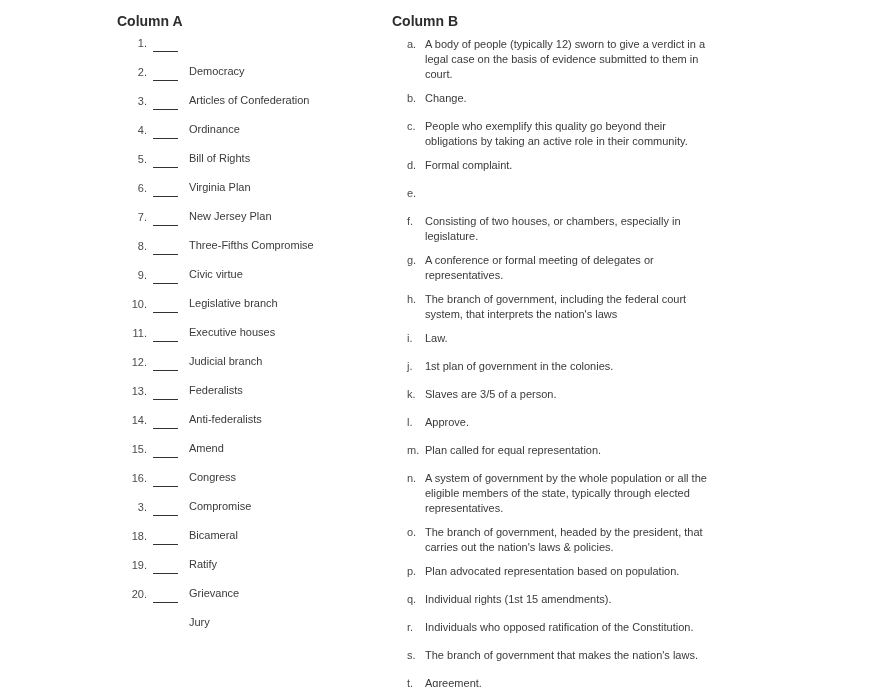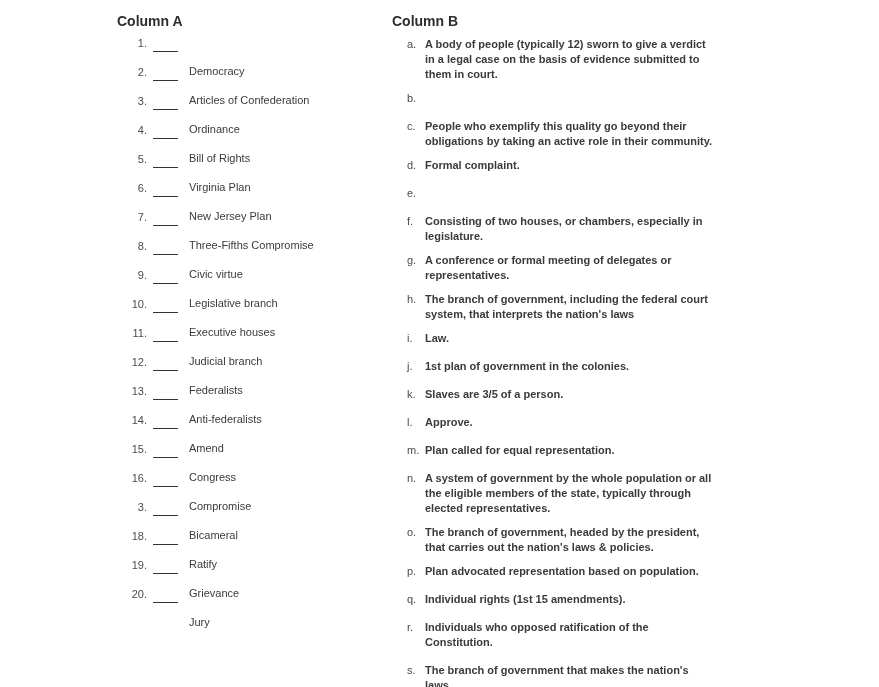--- a/index.html
+++ b/index.html
@@ -78,21 +78,20 @@
     .b-letter {
       position: absolute;
       left: 13px;
       top: 0;
       color: #4a4a4a;
     }
     .b-text {
       display: block;
       color: #3a3a3a;
       width: 292px;
-      font-weight: bold;
     }
   </style>
 </head>
 <body>
 
 <div id="heading-a" class="col-heading">Column A</div>
 <div id="heading-b" class="col-heading">Column B</div>
 
 <div id="list-a">
   <div class="a-row">
@@ -197,20 +196,21 @@
     </div>
 </div>
 
 <div id="list-b">
   <div class="b-row">
       <span class="b-letter">a.</span>
       <span class="b-text">A body of people (typically 12) sworn to give a verdict in a legal case on the basis of evidence submitted to them in court.</span>
     </div>
   <div class="b-row single">
       <span class="b-letter">b.</span>
+      <span class="b-text">Change.</span>
     </div>
   <div class="b-row">
       <span class="b-letter">c.</span>
       <span class="b-text">People who exemplify this quality go beyond their obligations by taking an active role in their community.</span>
     </div>
   <div class="b-row single">
       <span class="b-letter">d.</span>
       <span class="b-text">Formal complaint.</span>
     </div>
   <div class="b-row single">

